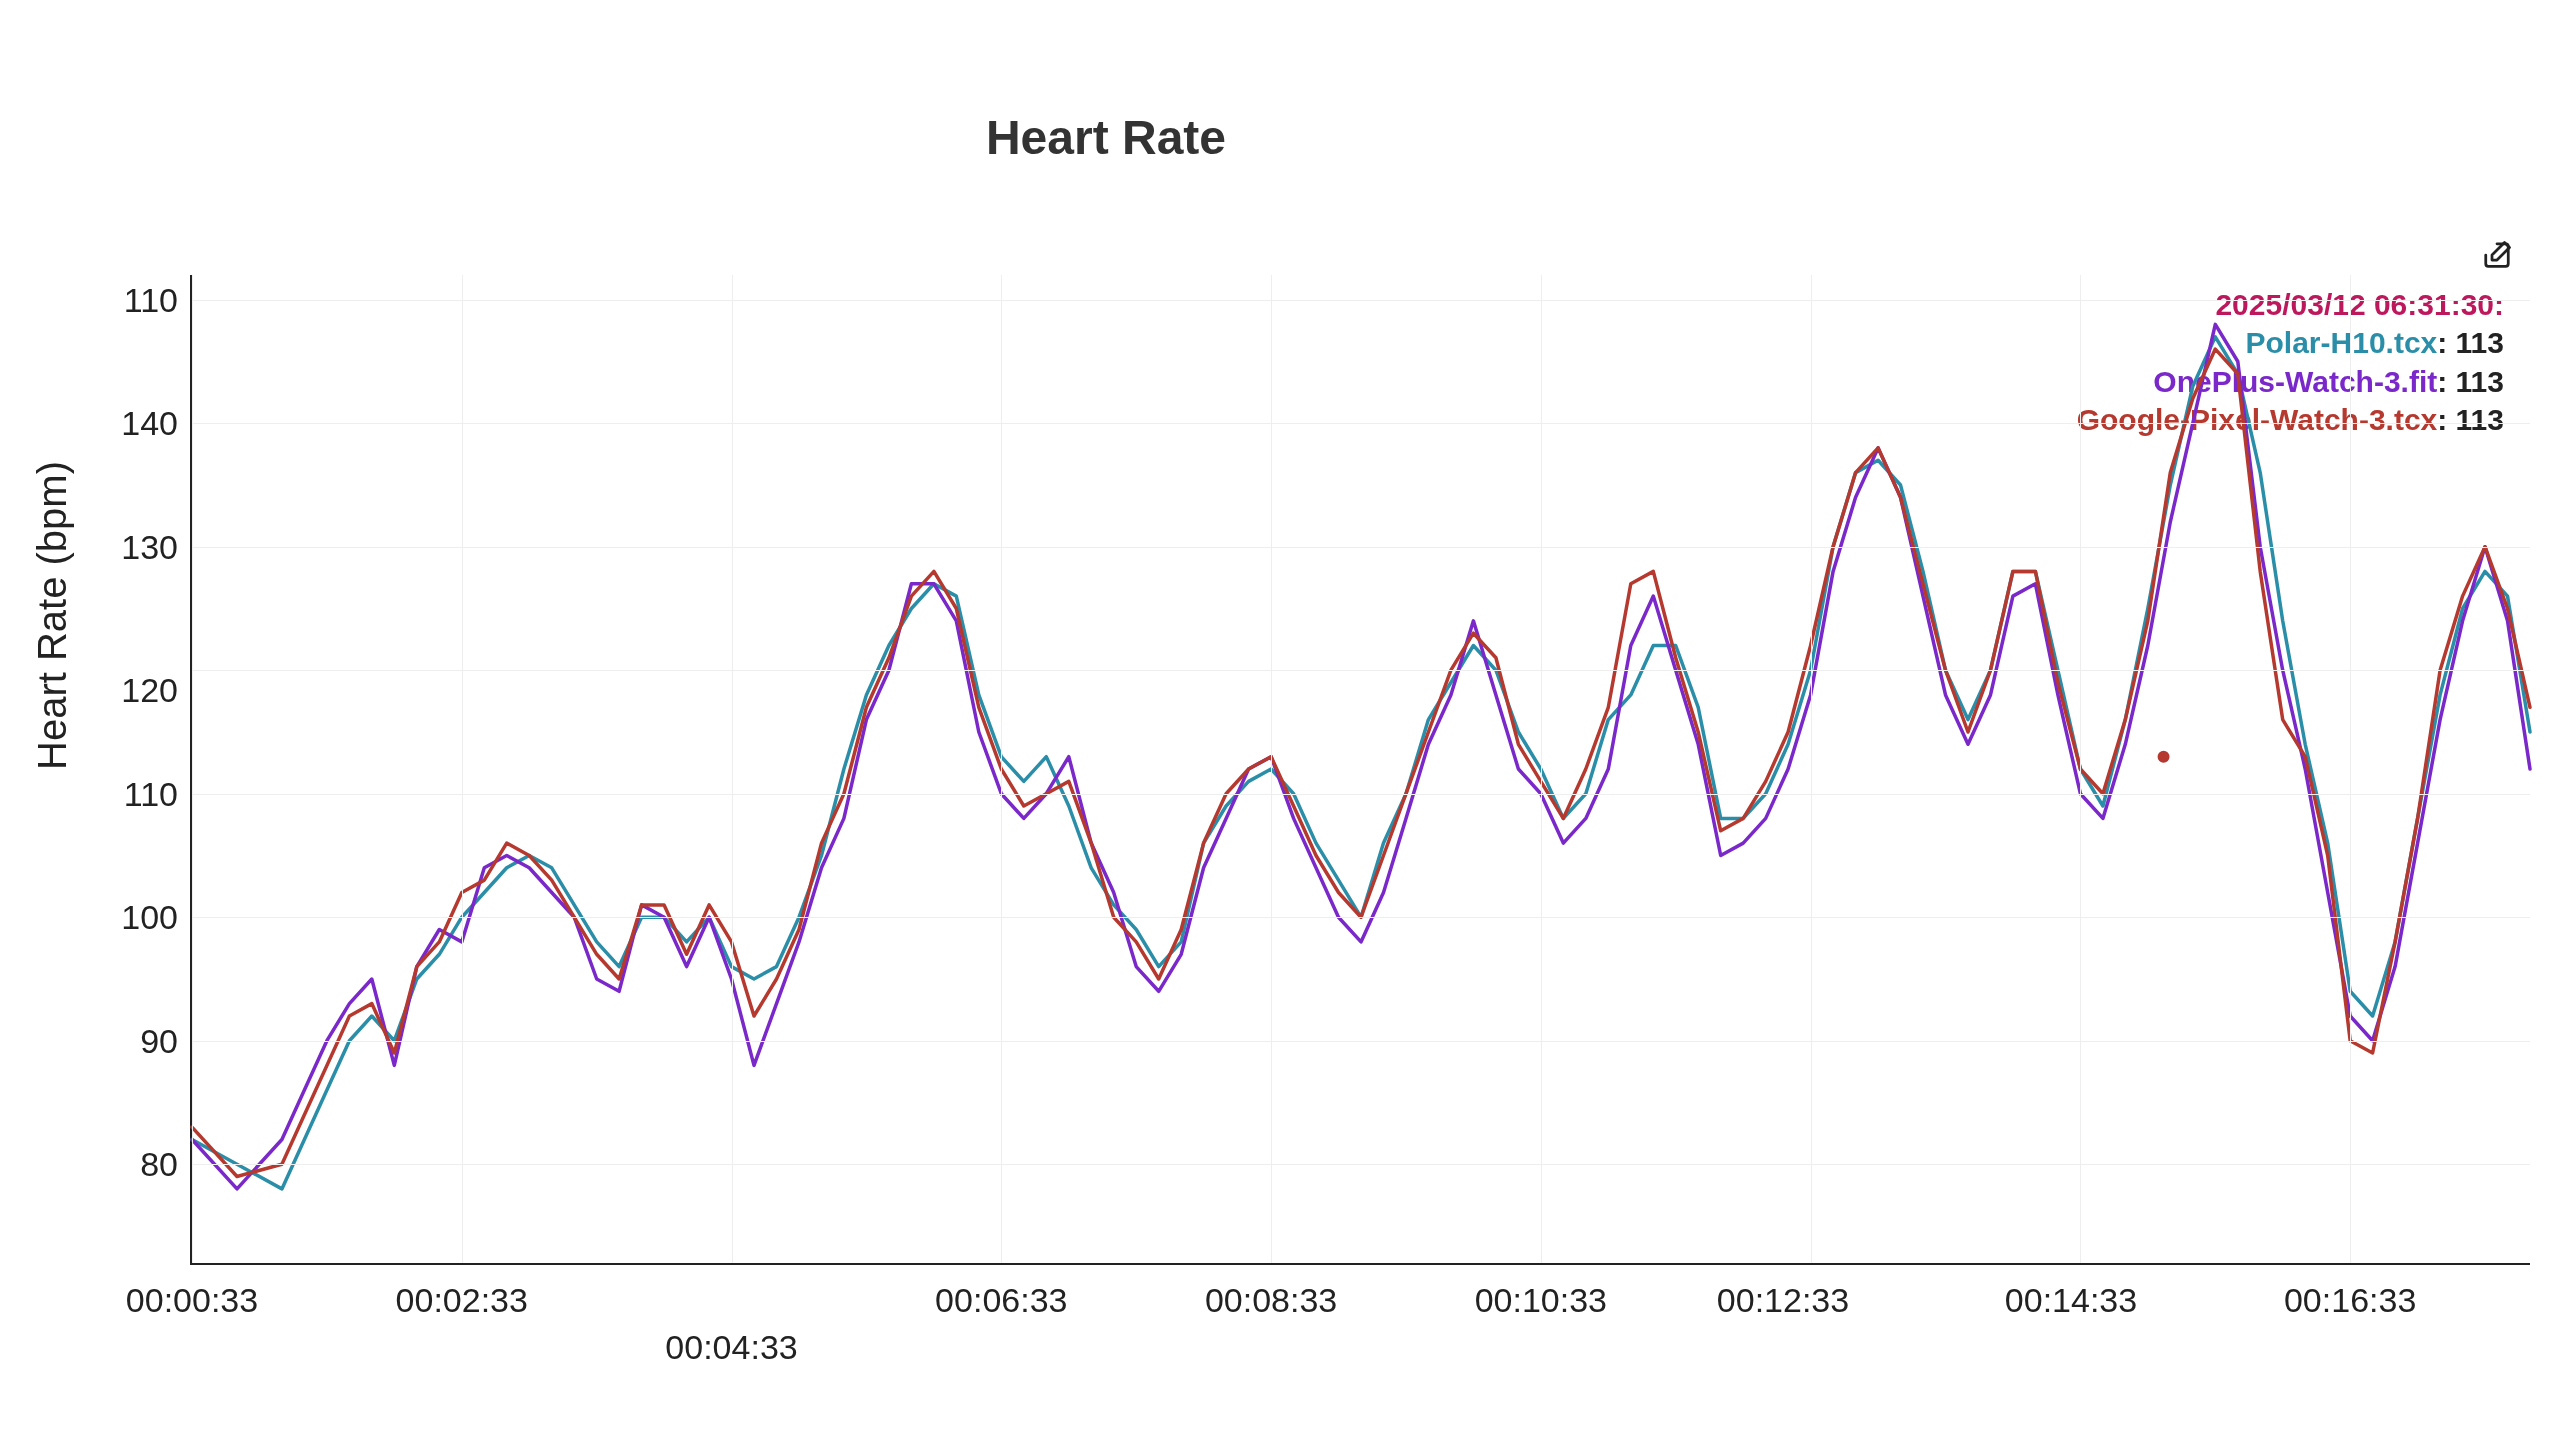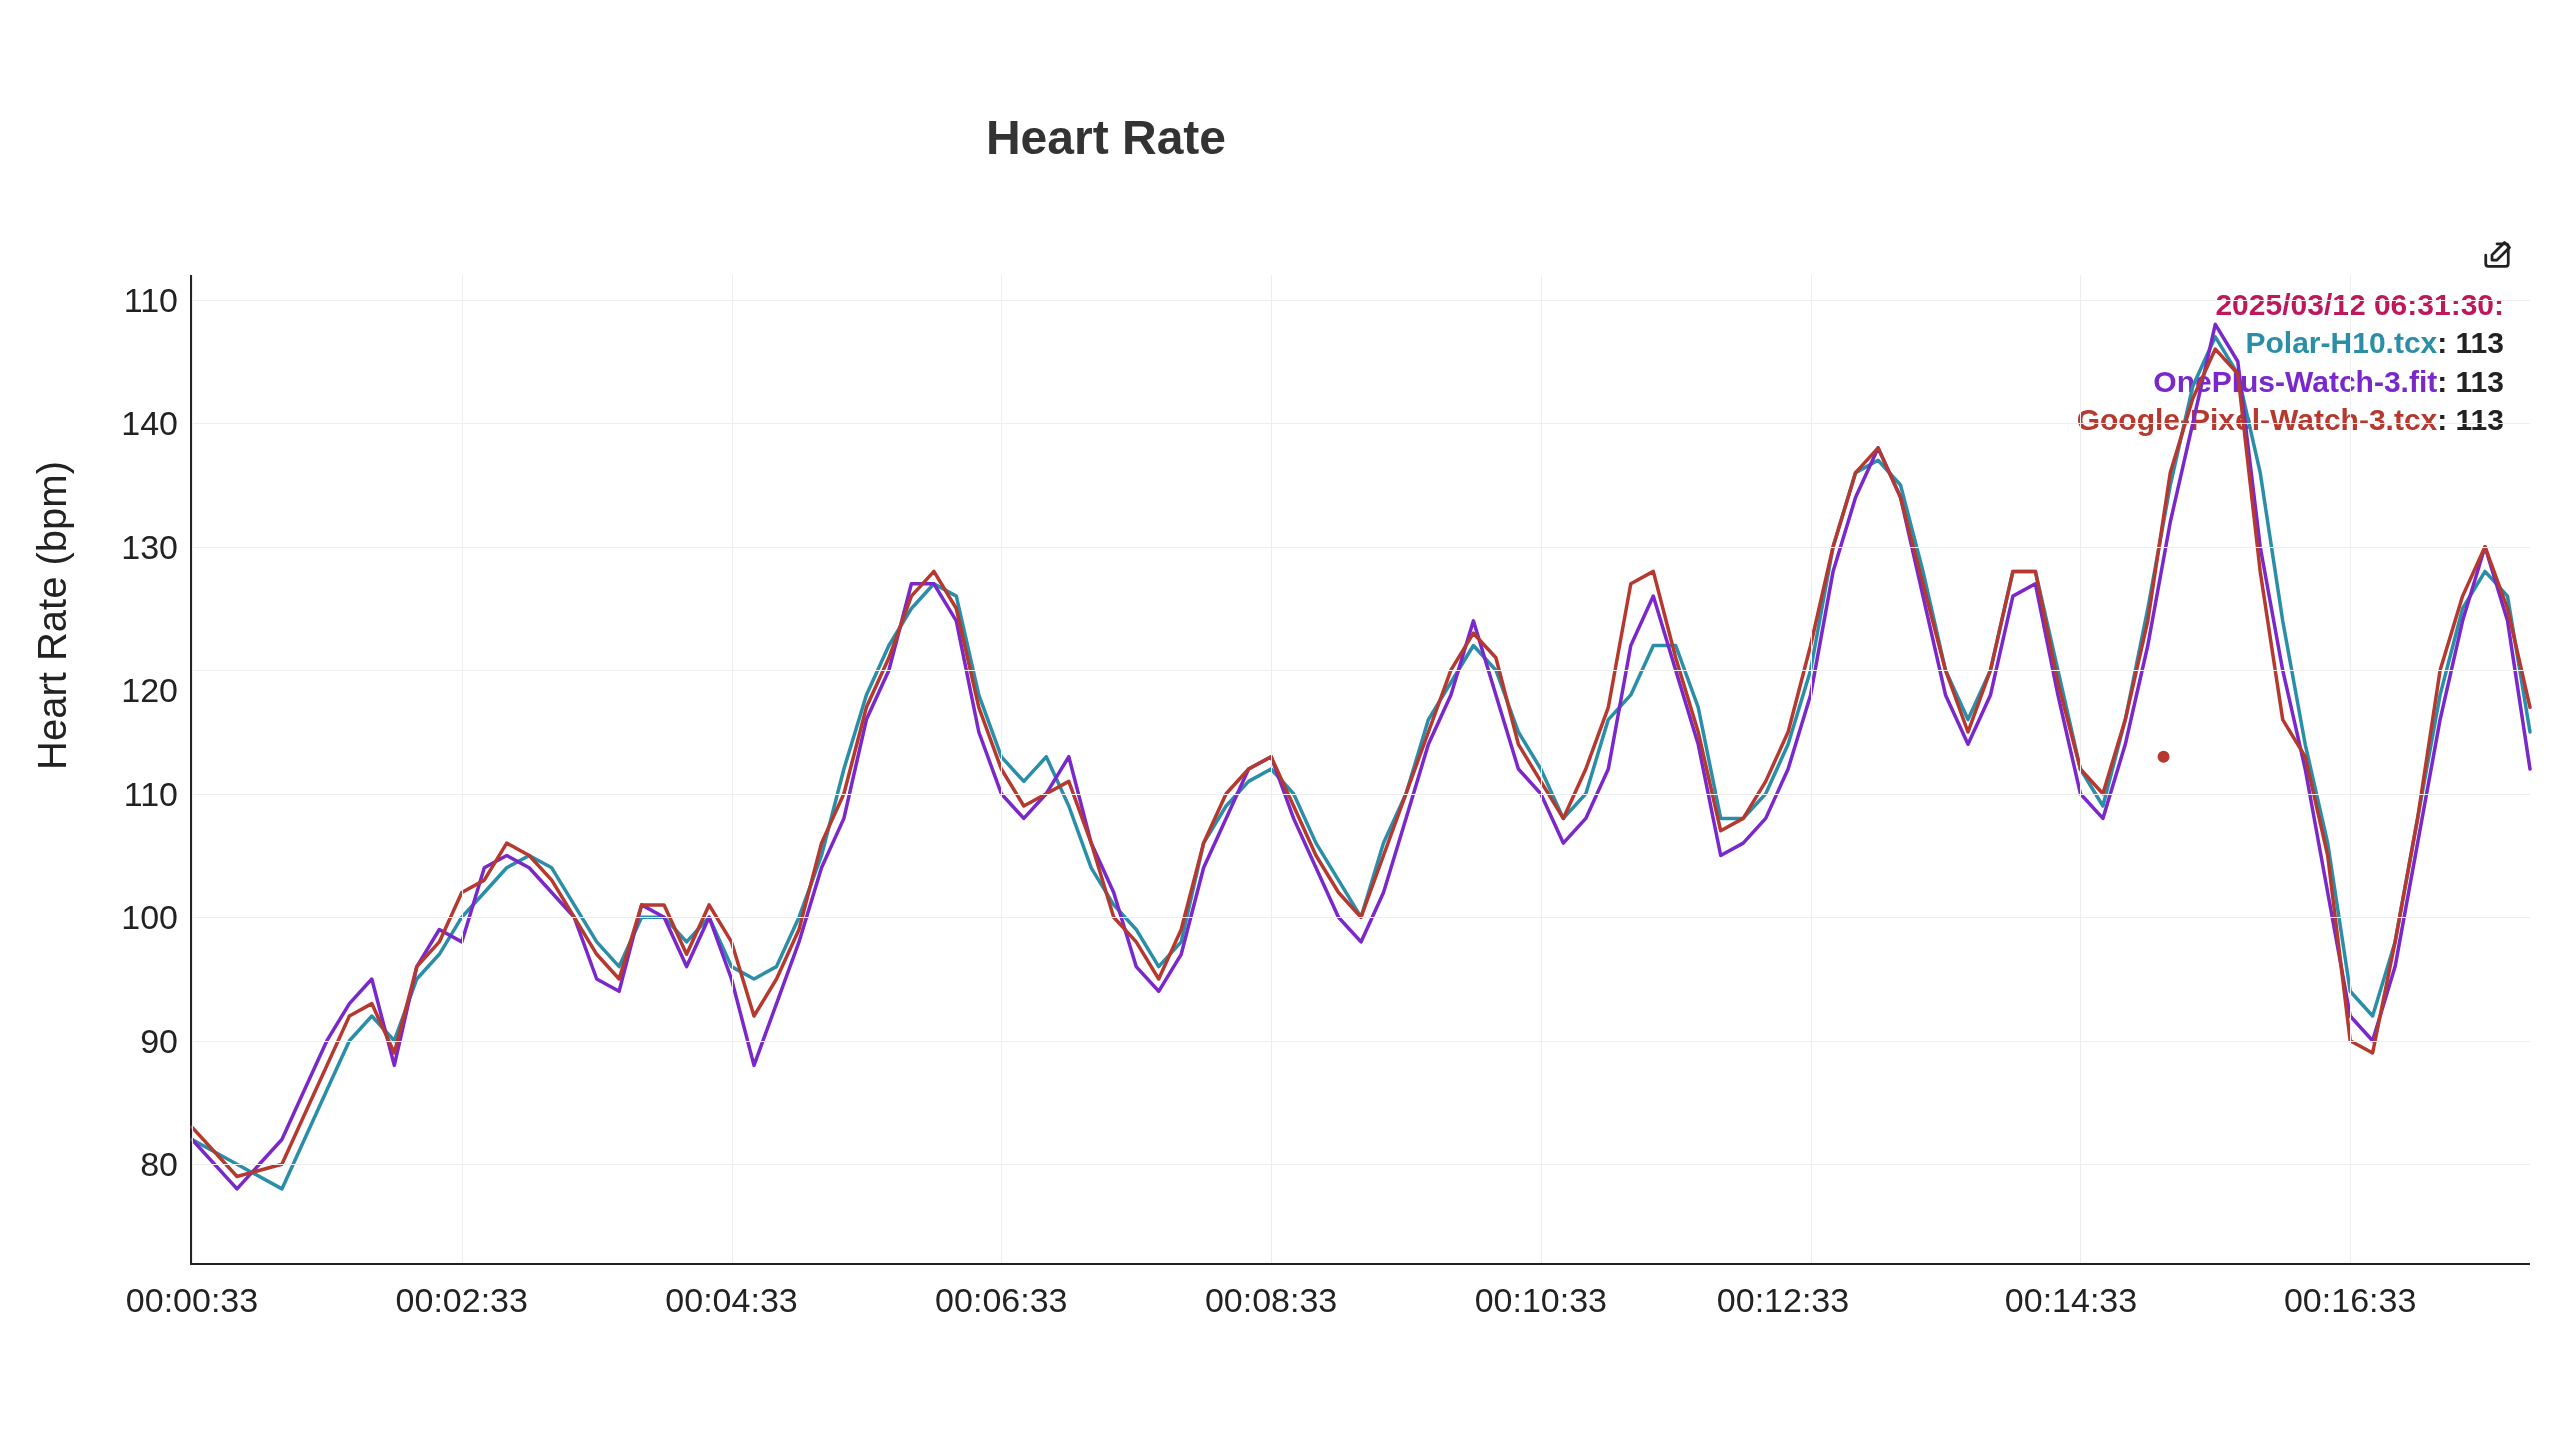--- a/index.html
+++ b/index.html
@@ -167,21 +167,21 @@
       <div class="y-tick" style="top: 271.7px;">130</div>
       <div class="grid-h" style="top: 148.2px;"></div>
       <div class="y-tick" style="top: 148.2px;">140</div>
       <div class="grid-h" style="top: 24.7px;"></div>
       <div class="y-tick" style="top: 24.7px;">110</div>
       <div class="grid-v" style="left: 0px;"></div>
       <div class="x-tick" style="left: 0px;">00:00:33</div>
       <div class="grid-v" style="left: 269.769px;"></div>
       <div class="x-tick" style="left: 269.769px;">00:02:33</div>
       <div class="grid-v" style="left: 539.538px;"></div>
-      <div class="x-tick" style="left: 539.538px;">00:04:33</div>
+      <div class="x-tick" style="left: 539.538px; margin-top: 47px;">00:04:33</div>
       <div class="grid-v" style="left: 809.308px;"></div>
       <div class="x-tick" style="left: 809.308px;">00:06:33</div>
       <div class="grid-v" style="left: 1079.08px;"></div>
       <div class="x-tick" style="left: 1079.08px;">00:08:33</div>
       <div class="grid-v" style="left: 1348.85px;"></div>
       <div class="x-tick" style="left: 1348.85px;">00:10:33</div>
       <div class="grid-v" style="left: 1618.62px;"></div>
       <div class="x-tick" style="left: 1591px;">00:12:33</div>
       <div class="grid-v" style="left: 1888.38px;"></div>
       <div class="x-tick" style="left: 1879px;">00:14:33</div>

